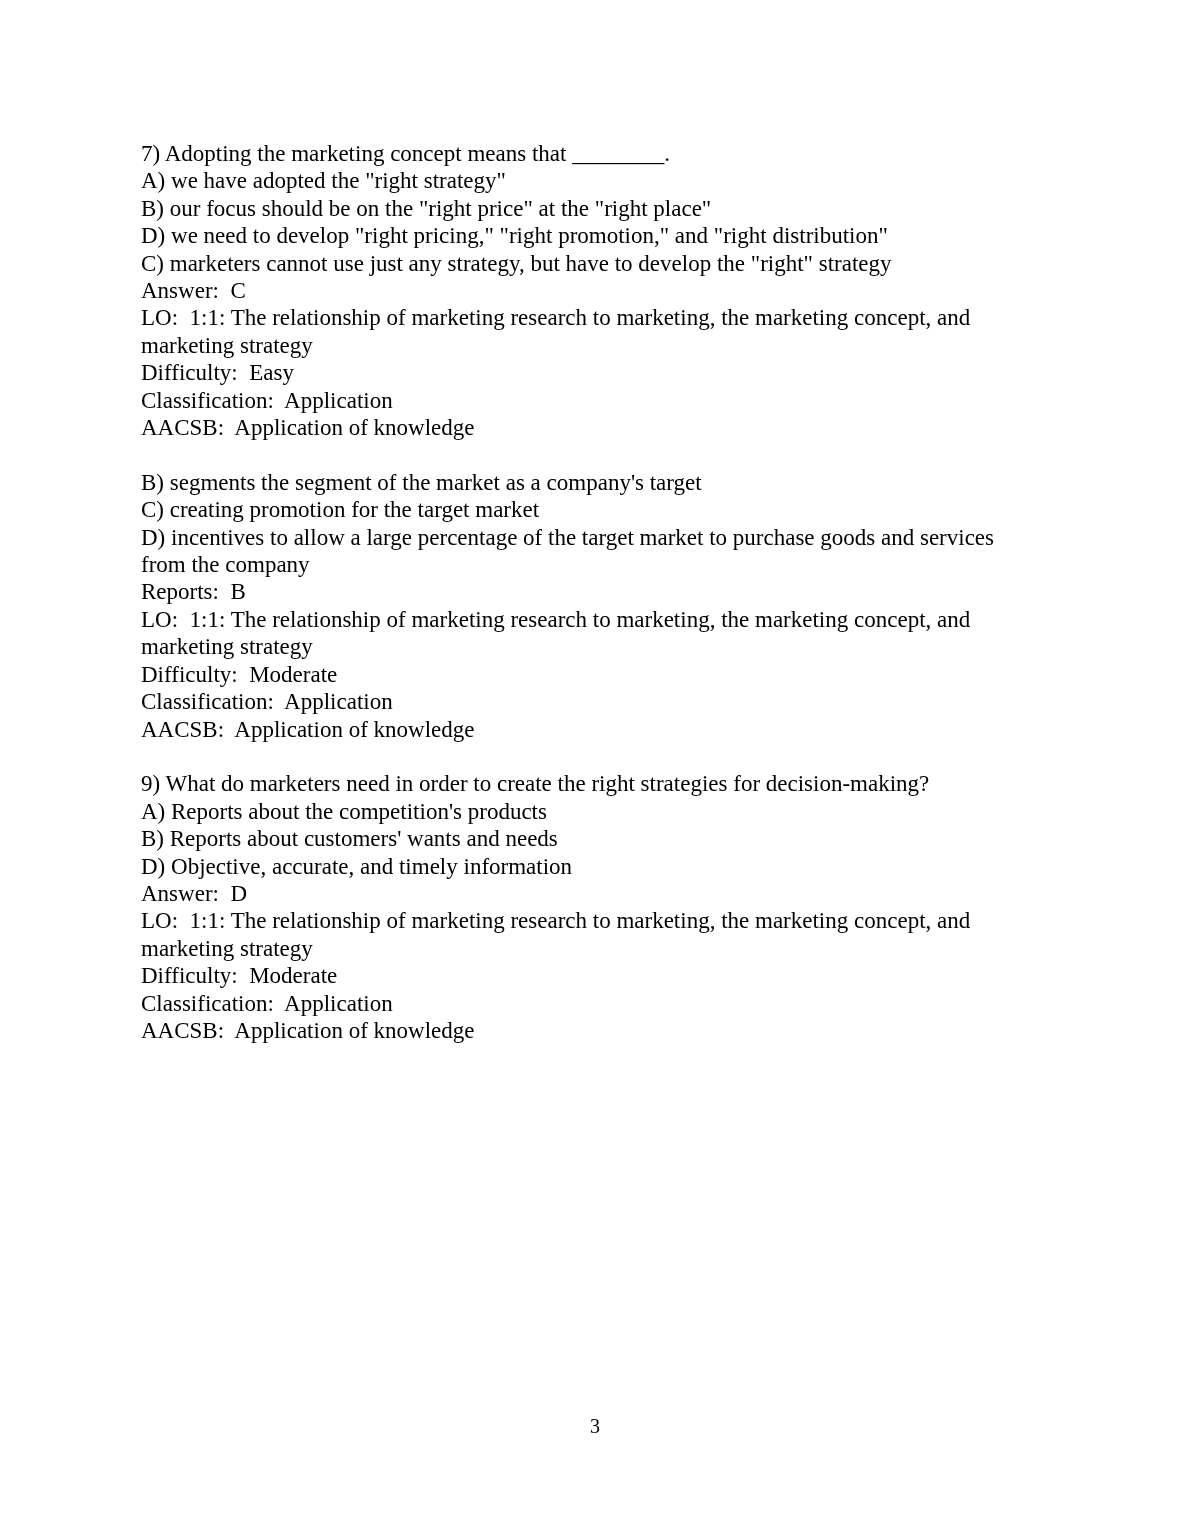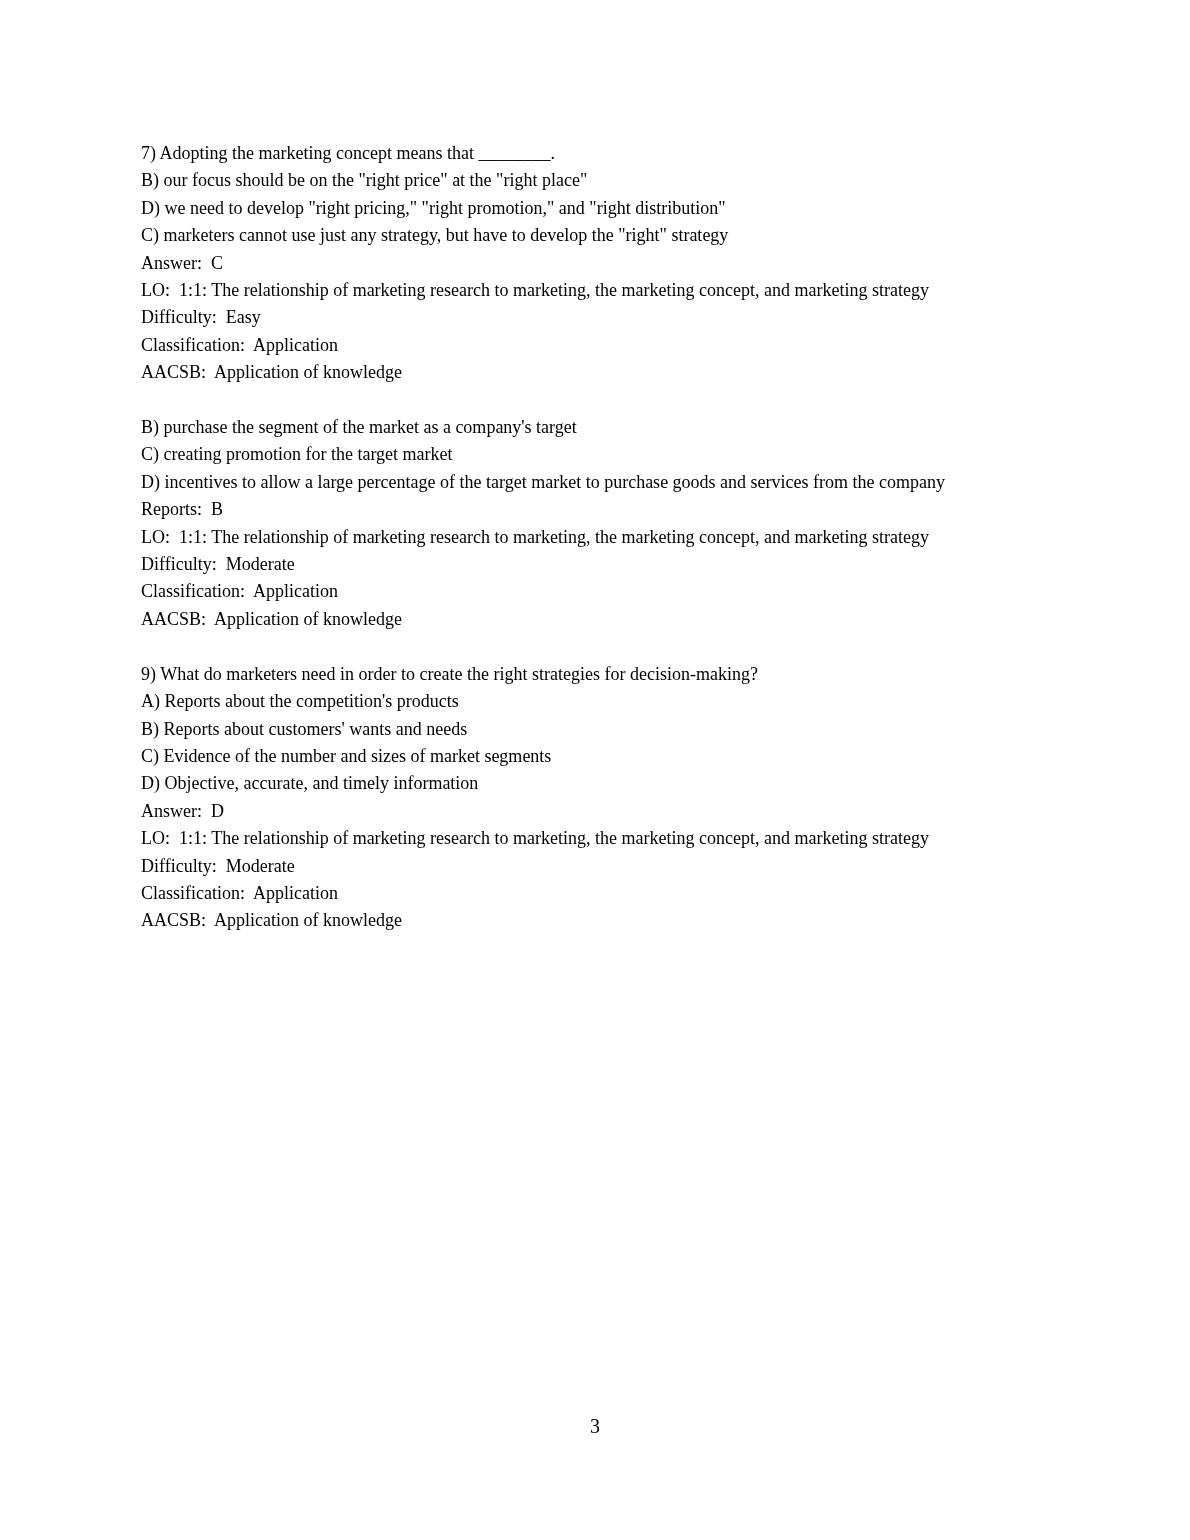--- a/index.html
+++ b/index.html
@@ -14,21 +14,21 @@
     background: #ffffff;
     overflow: hidden;
     font-family: "Liberation Serif", "DejaVu Serif", serif;
     color: #000000;
   }
   .content {
     position: absolute;
     left: 141px;
     top: 140px;
     width: 882px;
-    font-size: 18px;
+    font-size: 23px;
     line-height: 27.4px;
   }
   .question {
     margin-bottom: 27.4px;
   }
   .line {
     white-space: pre-wrap;
   }
   .footer {
     position: absolute;
@@ -41,46 +41,46 @@
   }
 </style>
 </head>
 <body>
 
 <div class="page">
   <div class="content">
 
     <div class="question">
       <div class="line">7) Adopting the marketing concept means that ________.</div>
+      <div class="line">A) we have adopted the "right strategy"</div>
       <div class="line">B) our focus should be on the "right price" at the "right place"</div>
       <div class="line">D) we need to develop "right pricing," "right promotion," and "right distribution"</div>
       <div class="line">C) marketers cannot use just any strategy, but have to develop the "right" strategy</div>
       <div class="line">Answer:  C</div>
       <div class="line">LO:  1:1: The relationship of marketing research to marketing, the marketing concept, and marketing strategy</div>
       <div class="line">Difficulty:  Easy</div>
       <div class="line">Classification:  Application</div>
       <div class="line">AACSB:  Application of knowledge</div>
     </div>
 
     <div class="question">
-      <div class="line">B) purchase the segment of the market as a company's target</div>
+      <div class="line">B) segments the segment of the market as a company's target</div>
       <div class="line">C) creating promotion for the target market</div>
       <div class="line">D) incentives to allow a large percentage of the target market to purchase goods and services from the company</div>
       <div class="line">Reports:  B</div>
       <div class="line">LO:  1:1: The relationship of marketing research to marketing, the marketing concept, and marketing strategy</div>
       <div class="line">Difficulty:  Moderate</div>
       <div class="line">Classification:  Application</div>
       <div class="line">AACSB:  Application of knowledge</div>
     </div>
 
     <div class="question">
       <div class="line">9) What do marketers need in order to create the right strategies for decision-making?</div>
       <div class="line">A) Reports about the competition's products</div>
       <div class="line">B) Reports about customers' wants and needs</div>
-      <div class="line">C) Evidence of the number and sizes of market segments</div>
       <div class="line">D) Objective, accurate, and timely information</div>
       <div class="line">Answer:  D</div>
       <div class="line">LO:  1:1: The relationship of marketing research to marketing, the marketing concept, and marketing strategy</div>
       <div class="line">Difficulty:  Moderate</div>
       <div class="line">Classification:  Application</div>
       <div class="line">AACSB:  Application of knowledge</div>
     </div>
 
   </div>
 

